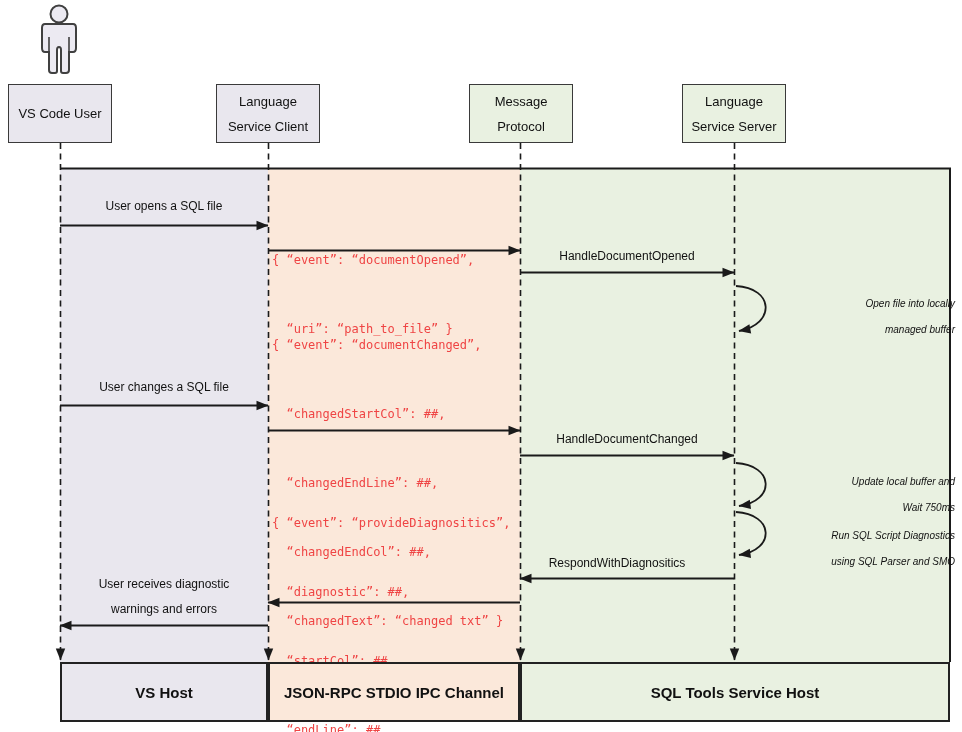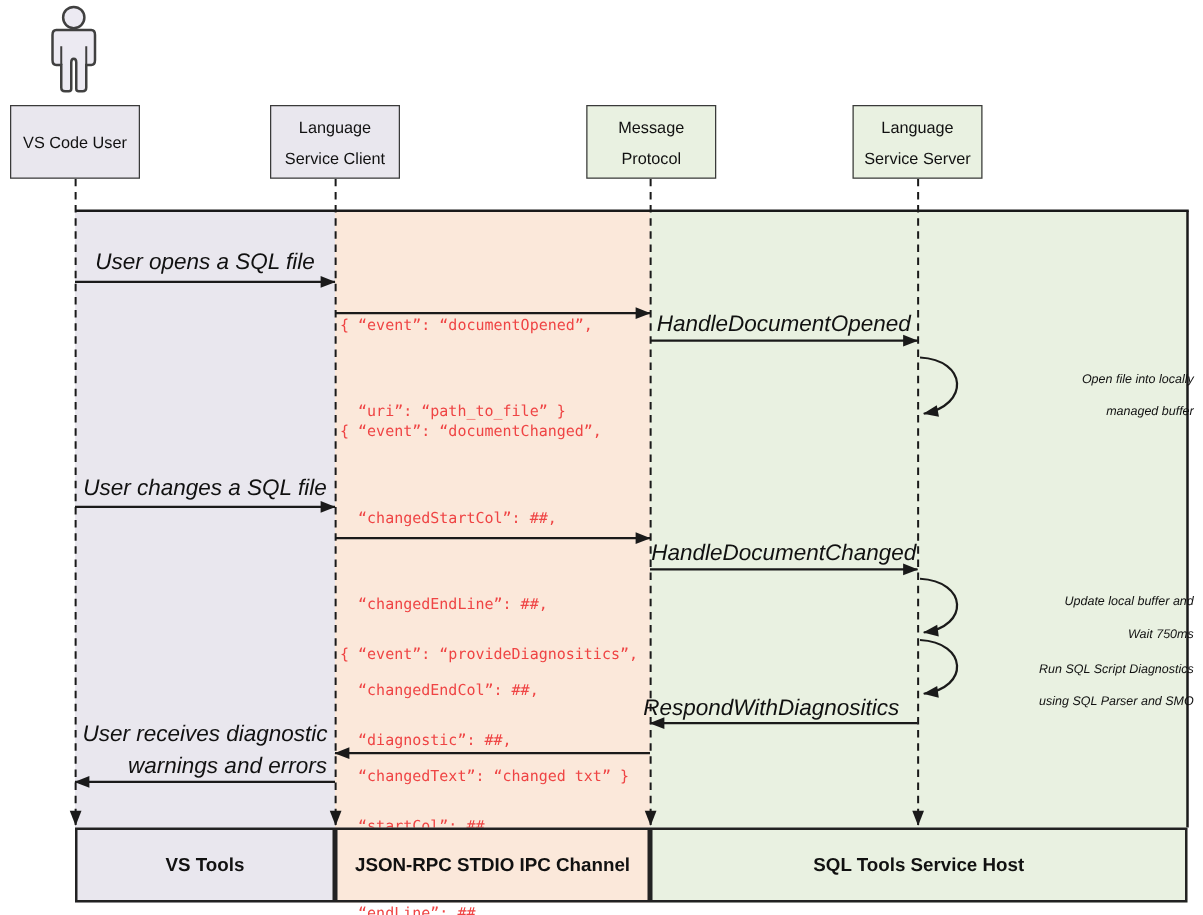--- a/index.html
+++ b/index.html
@@ -29,21 +29,21 @@
   .footer-box{
     position:absolute;top:662px;height:60px;box-sizing:border-box;
     border:2px solid #222;display:flex;align-items:center;justify-content:center;
     font-size:15px;font-weight:bold;z-index:3;
   }
   .foot-vscode{left:60px;width:208px;}
   .foot-channel{left:268px;width:252px;}
   .foot-host{left:520px;width:430px;}
 
   .msg-label{
-    position:absolute;z-index:3;font-style:italic;font-size:18px;
+    position:absolute;z-index:3;font-size:12px;
     text-align:center;white-space:nowrap;
   }
   .note{
     position:absolute;z-index:3;font-style:italic;font-size:10px;
     text-align:right;line-height:26px;white-space:nowrap;
   }
   .code{
     position:absolute;z-index:3;left:272px;
     font-family:"DejaVu Sans Mono","Liberation Mono",monospace;
     font-size:12px;line-height:23px;white-space:pre;color:#ef4444;
@@ -109,21 +109,21 @@
     <span>Language</span>
     <span>Service Server</span>
   </div>
 
   <div class="msg-label" style="left:60px;width:208px;top:199px;">User opens a SQL file</div>
   <div class="msg-label" style="left:520px;width:214px;top:249px;">HandleDocumentOpened</div>
   <div class="msg-label" style="left:520px;width:214px;top:432px;">HandleDocumentChanged</div>
   <div class="msg-label" style="left:60px;width:208px;top:380px;">User changes a SQL file</div>
   <div class="msg-label" style="left:510px;width:214px;top:556px;">RespondWithDiagnositics</div>
   <div class="msg-label" style="left:60px;width:208px;top:577px;">User receives diagnostic</div>
-  <div class="msg-label" style="left:60px;width:208px;top:602px;padding-left:18px;">warnings and errors</div>
+  <div class="msg-label" style="left:60px;width:208px;top:602px;">warnings and errors</div>
 
   <div class="note" style="left:740px;width:215px;top:291px;">
     <span style="display:block">Open file into locally</span>
     <span style="display:block">managed buffer</span>
   </div>
   <div class="note" style="left:740px;width:215px;top:469px;">
     <span style="display:block">Update local buffer and</span>
     <span style="display:block">Wait 750ms</span>
   </div>
   <div class="note" style="left:740px;width:215px;top:523px;">
@@ -145,21 +145,21 @@
   <div class="code" style="top:466px;">
     <div>{ “event”: “provideDiagnositics”,</div>
     <div>  “diagnostic”: ##,</div>
     <div>  “startCol”: ##,</div>
     <div>  “endLine”: ##,</div>
     
     
   </div>
 
   <div class="footer-box foot-vscode bg-lav">
-    <span>VS Tools</span>
+    <span>VS Host</span>
   </div>
   <div class="footer-box foot-channel bg-pch">
     <span>JSON-RPC STDIO IPC Channel</span>
   </div>
   <div class="footer-box foot-host bg-grn">
     <span>SQL Tools Service Host</span>
   </div>
 
 </div>
 

